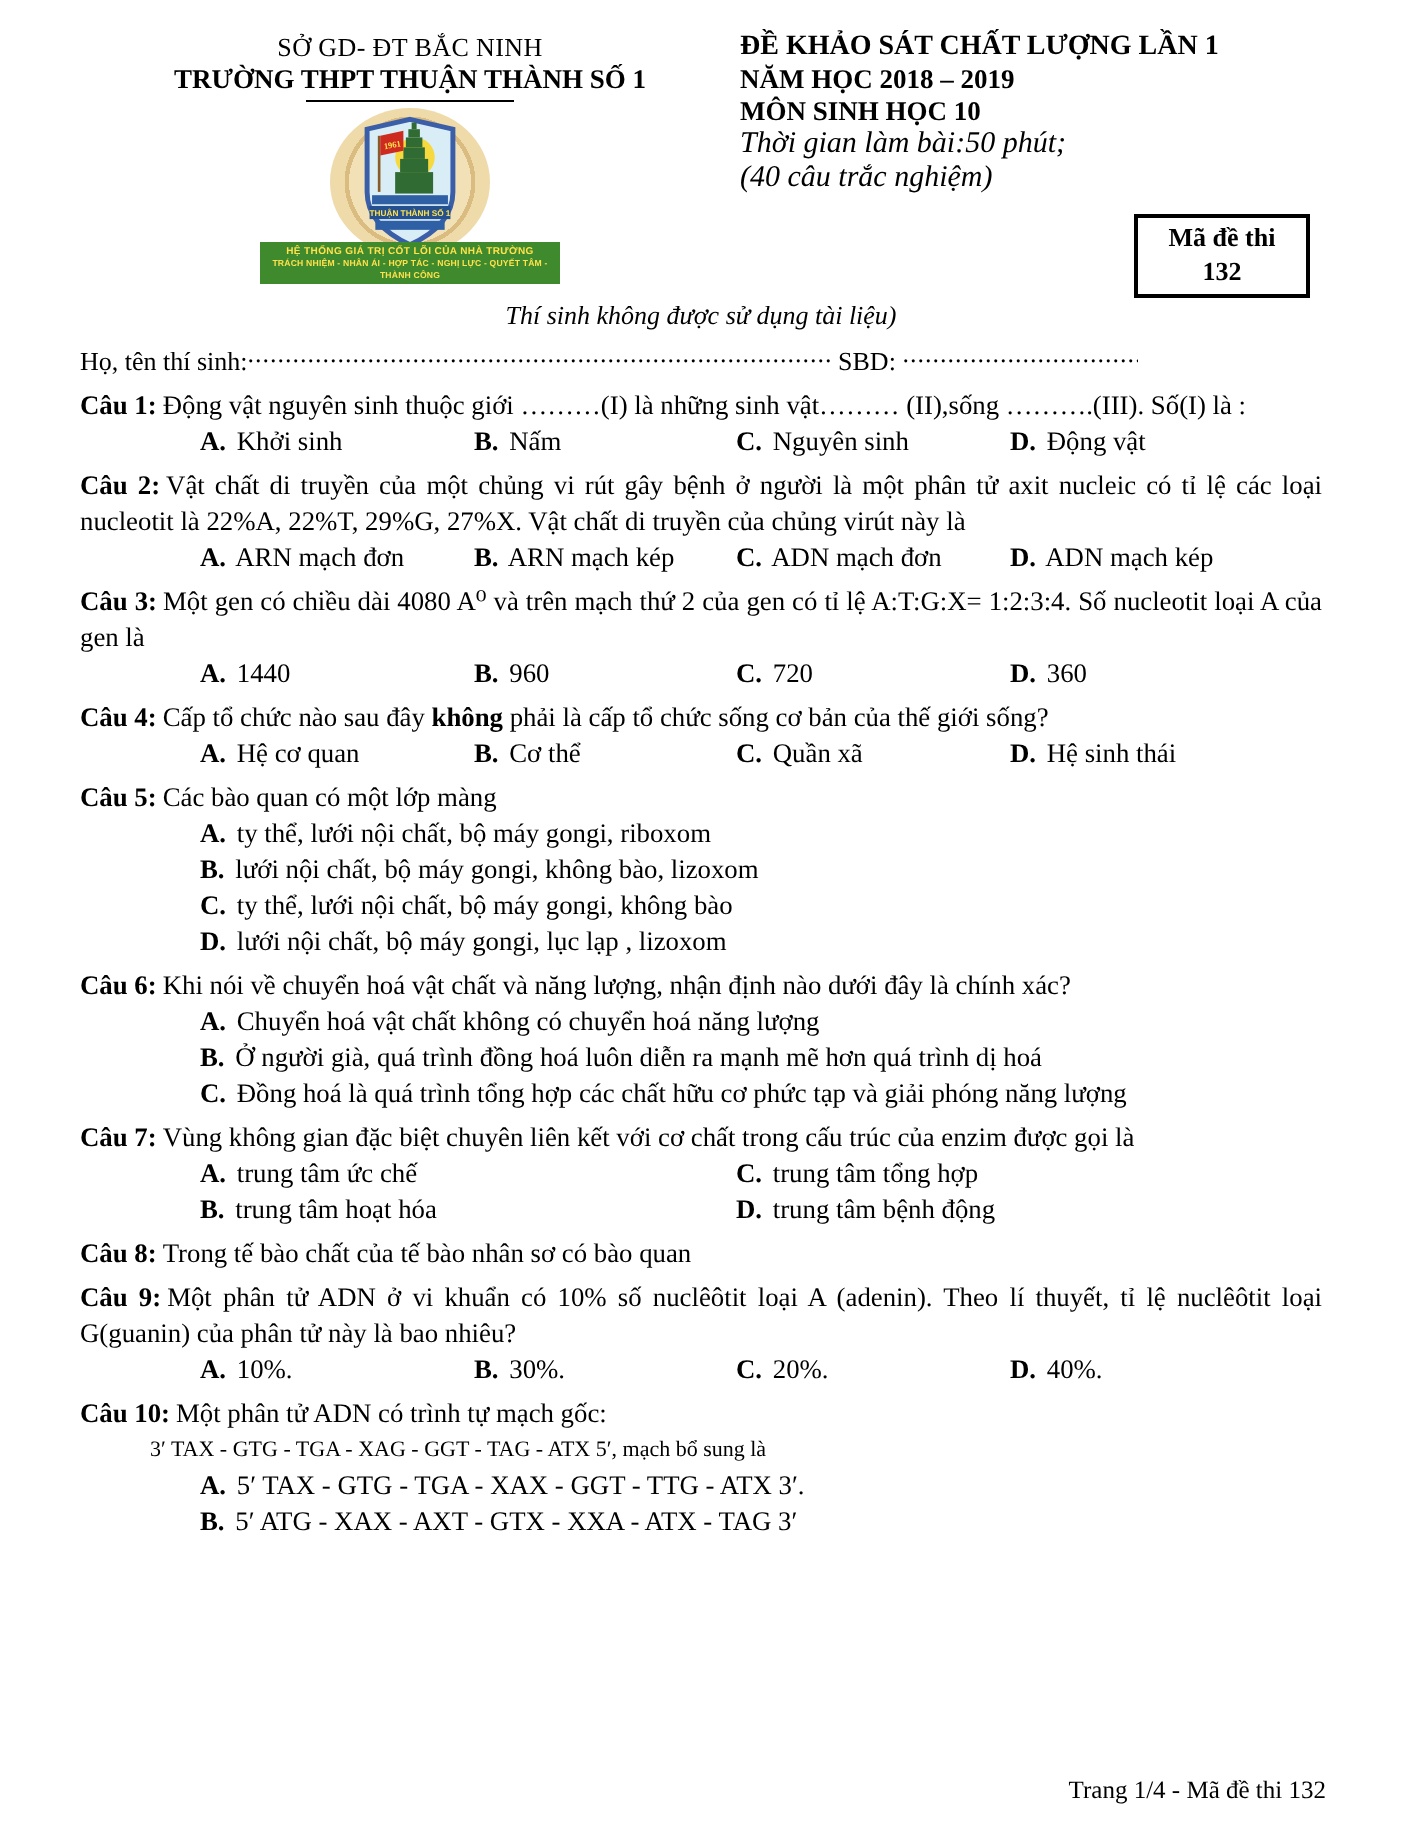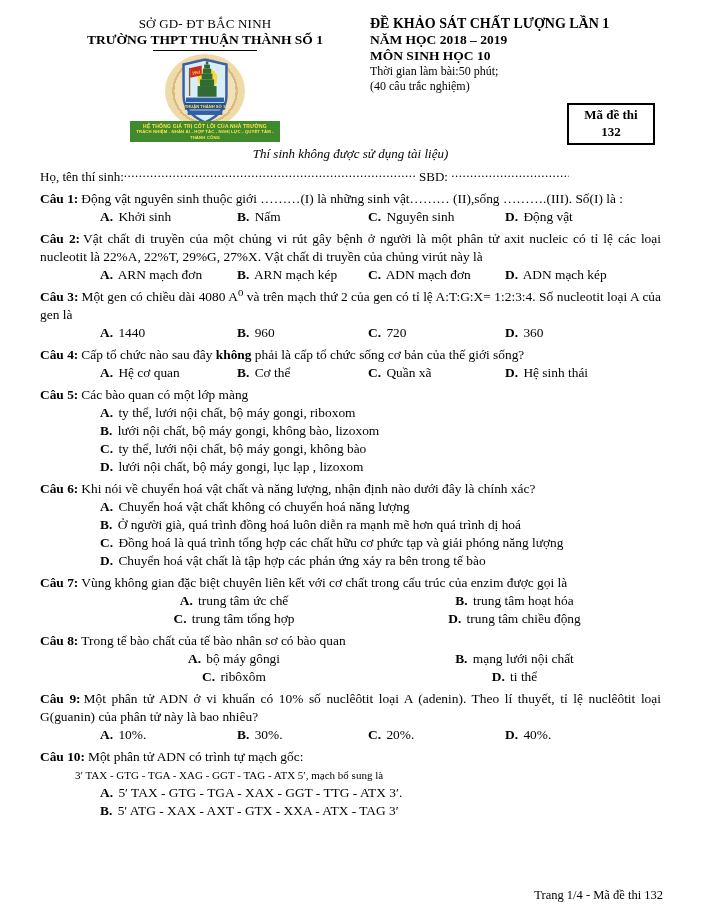--- a/index.html
+++ b/index.html
@@ -29,42 +29,42 @@
     position:relative; z-index:2; background:#3e8a2c; color:#ffe14d; text-align:center;
     font-family:"Liberation Sans","DejaVu Sans",sans-serif; font-weight:bold;
     padding:2px 1px 2px 1px; line-height:1.25;
   }
   .logo-strip .s1 { font-size:5px; letter-spacing:.2px; }
   .logo-strip .s2 { font-size:4.3px; letter-spacing:.1px; }
 
   .h-right { flex:1; display:flex; flex-direction:column; }
   .h-right .r1 { font-size:14px; font-weight:bold; }
   .h-right .r2, .h-right .r3 { font-size:13.5px; font-weight:bold; }
-  .h-right .r4, .h-right .r5 { font-size:12px; }
+  .h-right .r4, .h-right .r5 { font-size:15px; font-style:italic; }
   .code-box {
     border:2px solid #000; min-width:88px; padding:2px 10px; text-align:center;
     font-weight:bold; font-size:13px; line-height:1.3;
     align-self:flex-end; margin:9px 6px 0 14px;
   }
 
   .notice { text-align:center; font-style:italic; font-size:13px; margin-top:1px; }
   .student-line { font-size:13px; margin-top:3px; white-space:nowrap; overflow:hidden; }
   .dots { display:inline-block; overflow:hidden; white-space:nowrap; vertical-align:baseline; letter-spacing:.5px; }
   .dots.name { max-width:292px; }
   .dots.sbd  { max-width:118px; }
 
   
   .questions { margin-top:5px; }
   .question { margin-top:4px; }
   .q-text   { font-size:13.4px; line-height:18px; text-align:justify; }
   .q-label  { margin-right:3px; }
   .q-subline{ font-size:11px; line-height:18px; margin-left:35px; }
   .opts     { margin-left:60px; font-size:13.4px; line-height:18px; }
   .opts.grid4 { display:grid; grid-template-columns:137px 131px 137px 1fr; }
-  .opts.grid2 { display:grid; grid-template-columns:268px 1fr;text-align:center; }
+  .opts.grid2 { display:grid; grid-template-columns:268px 1fr; }
   .opt-letter { margin-right:2px; }
 
   .footer { position:absolute; right:38px; bottom:16px; font-size:12.5px; }
 </style>
 </head>
 <body>
 
 <div class="page">
 
   <div class="header">
@@ -169,40 +169,33 @@
           <div class="opt"><b class="opt-letter">C.</b><span class="opt-text"> ty thể, lưới nội chất, bộ máy gongi, không bào</span></div>
           <div class="opt"><b class="opt-letter">D.</b><span class="opt-text"> lưới nội chất, bộ máy gongi, lục lạp , lizoxom</span></div>
         </div>
       </div>
       <div class="question">
         <p class="q-text"><b class="q-label">Câu 6:</b><span class="q-seg">Khi nói về chuyển hoá vật chất và năng lượng, nhận định nào dưới đây là chính xác?</span></p>
         <div class="opts stack">
           <div class="opt"><b class="opt-letter">A.</b><span class="opt-text"> Chuyển hoá vật chất không có chuyển hoá năng lượng</span></div>
           <div class="opt"><b class="opt-letter">B.</b><span class="opt-text"> Ở người già, quá trình đồng hoá luôn diễn ra mạnh mẽ hơn quá trình dị hoá</span></div>
           <div class="opt"><b class="opt-letter">C.</b><span class="opt-text"> Đồng hoá là quá trình tổng hợp các chất hữu cơ phức tạp và giải phóng năng lượng</span></div>
-          <div class="opt"><b class="opt-letter">D.</b><span class="opt-text"> Chuyển hoá vật chất là tập hợp các phản ứng xảy ra bên trong tế bào</span></div>
         </div>
       </div>
       <div class="question">
         <p class="q-text"><b class="q-label">Câu 7:</b><span class="q-seg">Vùng không gian đặc biệt chuyên liên kết với cơ chất trong cấu trúc của enzim được gọi là</span></p>
         <div class="opts grid2">
           <span class="opt"><b class="opt-letter">A.</b><span class="opt-text"> trung tâm ức chế</span></span>
+          <span class="opt"><b class="opt-letter">C.</b><span class="opt-text"> trung tâm tổng hợp</span></span>
           <span class="opt"><b class="opt-letter">B.</b><span class="opt-text"> trung tâm hoạt hóa</span></span>
-          <span class="opt"><b class="opt-letter">C.</b><span class="opt-text"> trung tâm tổng hợp</span></span>
-          <span class="opt"><b class="opt-letter">D.</b><span class="opt-text"> trung tâm chiều động</span></span>
+          <span class="opt"><b class="opt-letter">D.</b><span class="opt-text"> trung tâm bệnh động</span></span>
         </div>
       </div>
       <div class="question">
         <p class="q-text"><b class="q-label">Câu 8:</b><span class="q-seg">Trong tế bào chất của tế bào nhân sơ có bào quan</span></p>
-        <div class="opts grid2">
-          <span class="opt"><b class="opt-letter">A.</b><span class="opt-text"> bộ máy gôngi</span></span>
-          <span class="opt"><b class="opt-letter">B.</b><span class="opt-text"> mạng lưới nội chất</span></span>
-          <span class="opt"><b class="opt-letter">C.</b><span class="opt-text"> ribôxôm</span></span>
-          <span class="opt"><b class="opt-letter">D.</b><span class="opt-text"> ti thể</span></span>
-        </div>
       </div>
       <div class="question">
         <p class="q-text"><b class="q-label">Câu 9:</b><span class="q-seg">Một phân tử ADN ở vi khuẩn có 10% số nuclêôtit loại A (adenin). Theo lí thuyết, tỉ lệ nuclêôtit loại  G(guanin)  của phân tử này là bao nhiêu?</span></p>
         <div class="opts grid4">
           <span class="opt"><b class="opt-letter">A.</b><span class="opt-text"> 10%.</span></span>
           <span class="opt"><b class="opt-letter">B.</b><span class="opt-text"> 30%.</span></span>
           <span class="opt"><b class="opt-letter">C.</b><span class="opt-text"> 20%.</span></span>
           <span class="opt"><b class="opt-letter">D.</b><span class="opt-text"> 40%.</span></span>
         </div>
       </div>

